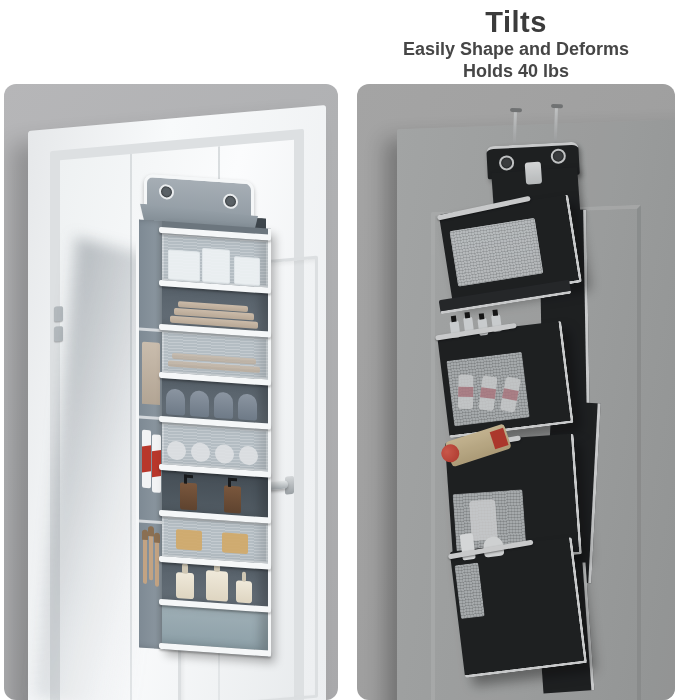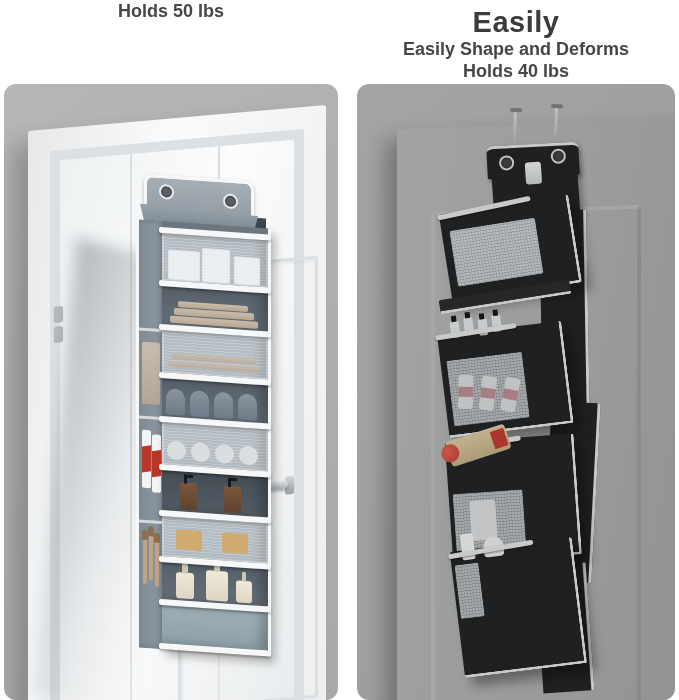--- a/index.html
+++ b/index.html
@@ -172,24 +172,23 @@
   .tube{position:absolute;width:13px;height:26px;background:#e6e8e9;border-radius:2px;}
   .roundbtl{position:absolute;width:20px;height:20px;border-radius:50% 50% 4px 4px;background:#dfe1e2;}
   .r-dim{position:absolute;inset:0;background:rgba(55,55,58,.10);pointer-events:none;}
 </style>
 </head>
 <body>
 
 <div class="page">
 
   <div class="hdr hdr-left">
-    <div class="h-sub">Holds 50 lbs</div>
   </div>
   <div class="hdr hdr-right">
-    <div class="h-title">Easily</div>
+    <div class="h-title">Tilts</div>
     <div class="h-sub">Easily Shape and Deforms</div>
     <div class="h-sub">Holds 40 lbs</div>
   </div>
 
   <div class="scene scene-left">
 
     <div class="l-doorwrap">
       <div class="l-casing"></div>
       <div class="l-lip"></div>
       <div class="l-slab">

